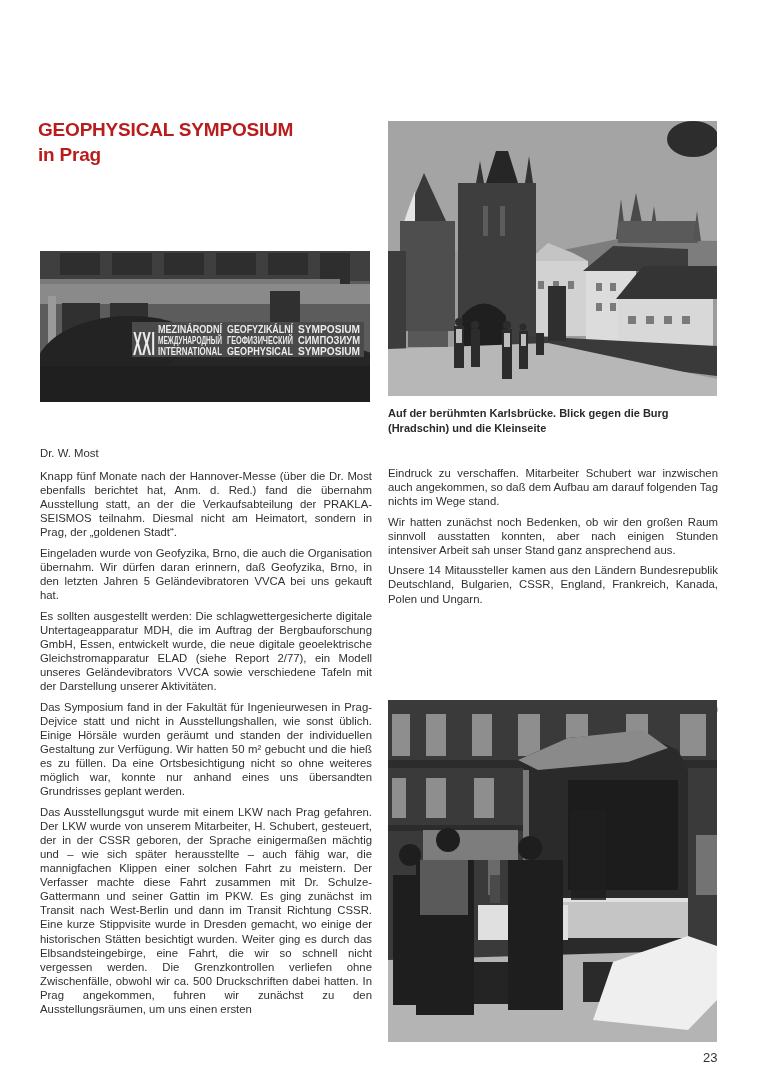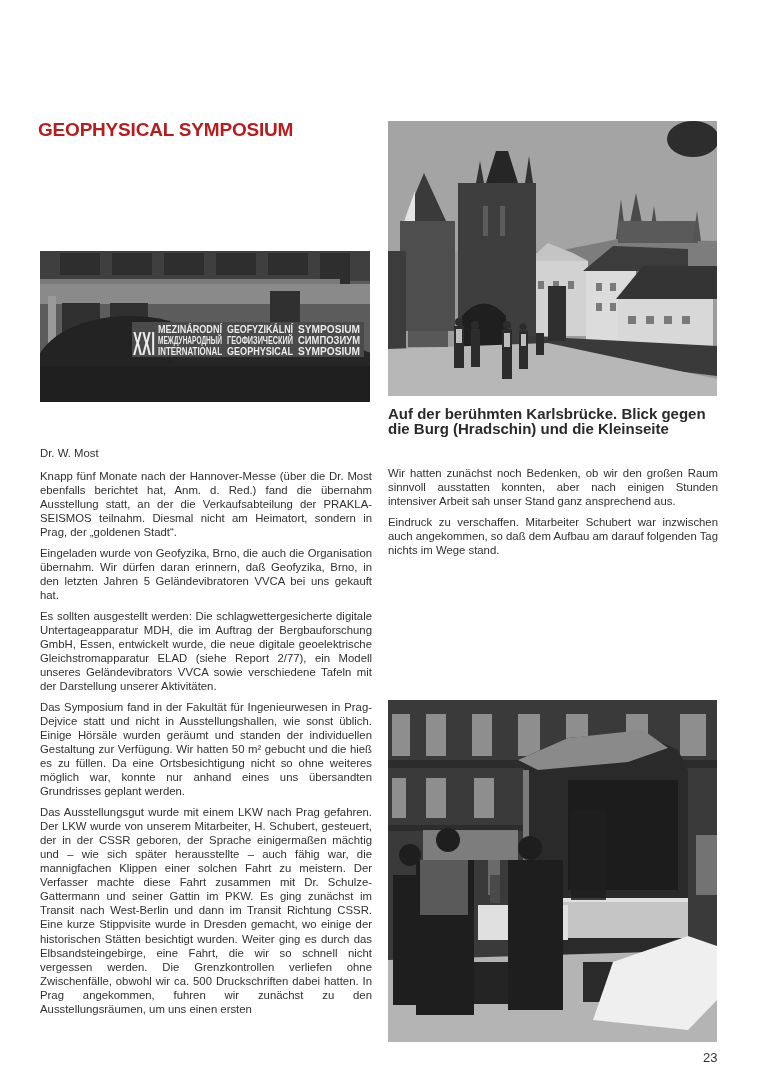--- a/index.html
+++ b/index.html
@@ -13,37 +13,38 @@
       font-size: 19px; line-height: 25px; color: #b91c1c; letter-spacing: -0.2px;
       margin: 0;
     }
     .title span { display: block; white-space: nowrap; }
     .photo { position: absolute; overflow: hidden; background: #14b8a6; }
     .photo svg { display: block; width: 100%; height: 100%; }
     #photo-banner { left: 40px; top: 251px; width: 330px; height: 151px; }
     #photo-bridge { left: 388px; top: 121px; width: 329px; height: 275px; }
     #photo-truck  { left: 388px; top: 700px; width: 329px; height: 342px; }
     .caption {
-      position: absolute; font-weight: bold; font-size: 15px; line-height: 15px;
+      position: absolute; font-weight: bold; font-size: 11px; line-height: 15px;
       color: #2a2a2a; margin: 0;
     }
     #caption-bridge { left: 388px; top: 406px; width: 330px; }
     #caption-truck { left: 388px; top: 665px; width: 330px; text-align: justify; margin-top: 36px; }
     .col { position: absolute; font-size: 11.35px; line-height: 14.1px; color: #303030; }
     .col p { margin: 0 0 6.4px 0; text-align: justify; hyphens: manual; }
     #col-left { left: 40px; top: 446px; width: 332px; }
     #col-right { left: 388px; top: 466px; width: 330px; }
     .author { margin-bottom: 9px !important; text-align: center; }
     .pagenum { position: absolute; left: 703px; top: 1050px; font-size: 13px; color: #333; }
   </style>
 </head>
 <body>
 
 <h1 class="title">
   <span>GEOPHYSICAL SYMPOSIUM</span>
+  <span>in Prag</span>
 </h1>
 
 <div class="photo" id="photo-banner">
   <svg viewBox="0 0 330 151" preserveAspectRatio="none">
     <rect x="0" y="0" width="330" height="151" fill="#5c5c5c"></rect>
     <rect x="0" y="0" width="330" height="30" fill="#3f3f3f"></rect>
     <g fill="#2e2e2e">
       <rect x="20" y="2" width="40" height="22"></rect>
         <rect x="72" y="2" width="40" height="22"></rect>
       <rect x="124" y="2" width="40" height="22"></rect>
@@ -155,22 +156,23 @@
 <div class="col" id="col-left">
   <p class="author">Dr. W. Most</p>
   <p>Knapp fünf Monate nach der Hannover-Messe (über die Dr. Most ebenfalls berichtet hat, Anm. d. Red.) fand die übernahm Ausstellung statt, an der die Verkaufsabteilung der PRAKLA-SEISMOS teilnahm. Diesmal nicht am Hei­matort, sondern in Prag, der „goldenen Stadt“.</p>
   <p>Eingeladen wurde von Geofyzika, Brno, die auch die Organisation übernahm. Wir dürfen daran erinnern, daß Geofyzika, Brno, in den letzten Jahren 5 Geländevibrato­ren VVCA bei uns gekauft hat.</p>
   <p>Es sollten ausgestellt werden: Die schlagwettergesicherte digitale Untertageapparatur MDH, die im Auftrag der Berg­bauforschung GmbH, Essen, entwickelt wurde, die neue digitale geoelektrische Gleichstromapparatur ELAD (siehe Report 2/77), ein Modell unseres Geländevibrators VVCA sowie verschiedene Tafeln mit der Darstellung unserer Aktivitäten.</p>
   <p>Das Symposium fand in der Fakultät für Ingenieurwesen in Prag-Dejvice statt und nicht in Ausstellungshallen, wie sonst üblich. Einige Hörsäle wurden geräumt und standen der individuellen Gestaltung zur Verfügung. Wir hatten 50 m² gebucht und die hieß es zu füllen. Da eine Orts­besichtigung nicht so ohne weiteres möglich war, konnte nur anhand eines uns übersandten Grundrisses geplant werden.</p>
   <p>Das Ausstellungsgut wurde mit einem LKW nach Prag gefahren. Der LKW wurde von unserem Mitarbeiter, H. Schubert, gesteuert, der in der CSSR geboren, der Sprache einigermaßen mächtig und – wie sich später her­ausstellte – auch fähig war, die mannigfachen Klippen einer solchen Fahrt zu meistern. Der Verfasser machte diese Fahrt zusammen mit Dr. Schulze-Gattermann und seiner Gattin im PKW. Es ging zunächst im Transit nach West-Berlin und dann im Transit Richtung CSSR. Eine kurze Stippvisite wurde in Dresden gemacht, wo einige der historischen Stätten besichtigt wurden. Weiter ging es durch das Elbsandsteingebirge, eine Fahrt, die wir so schnell nicht vergessen werden. Die Grenzkontrollen ver­liefen ohne Zwischenfälle, obwohl wir ca. 500 Druckschrif­ten dabei hatten. In Prag angekommen, fuhren wir zu­nächst zu den Ausstellungsräumen, um uns einen ersten</p>
 </div>
 
 <div class="col" id="col-right">
+  <p>Eindruck zu verschaffen. Mitarbeiter Schubert war in­zwischen auch angekommen, so daß dem Aufbau am darauf folgenden Tag nichts im Wege stand.</p>
   <p>Wir hatten zunächst noch Bedenken, ob wir den großen Raum sinnvoll ausstatten konnten, aber nach einigen Stun­den intensiver Arbeit sah unser Stand ganz ansprechend aus.</p>
-  <p>Eindruck zu verschaffen. Mitarbeiter Schubert war in­zwischen auch angekommen, so daß dem Aufbau am darauf folgenden Tag nichts im Wege stand.</p>
+  <p>Unsere 14 Mitaussteller kamen aus den Ländern Bundes­republik Deutschland, Bulgarien, CSSR, England, Frank­reich, Kanada, Polen und Ungarn.</p>
 </div>
 
 <p class="caption" id="caption-truck">Unser Ausstellungsgut, mit eigenem LKW von Hannover nach Prag gebracht, wird ausgeladen</p>
 
 <div class="photo" id="photo-truck">
   <svg viewBox="0 0 329 342" preserveAspectRatio="none">
     <rect x="0" y="0" width="329" height="342" fill="#3a3a3a"></rect>
 
     <g fill="#8e8e8e">
       <rect x="4" y="14" width="18" height="42"></rect>

